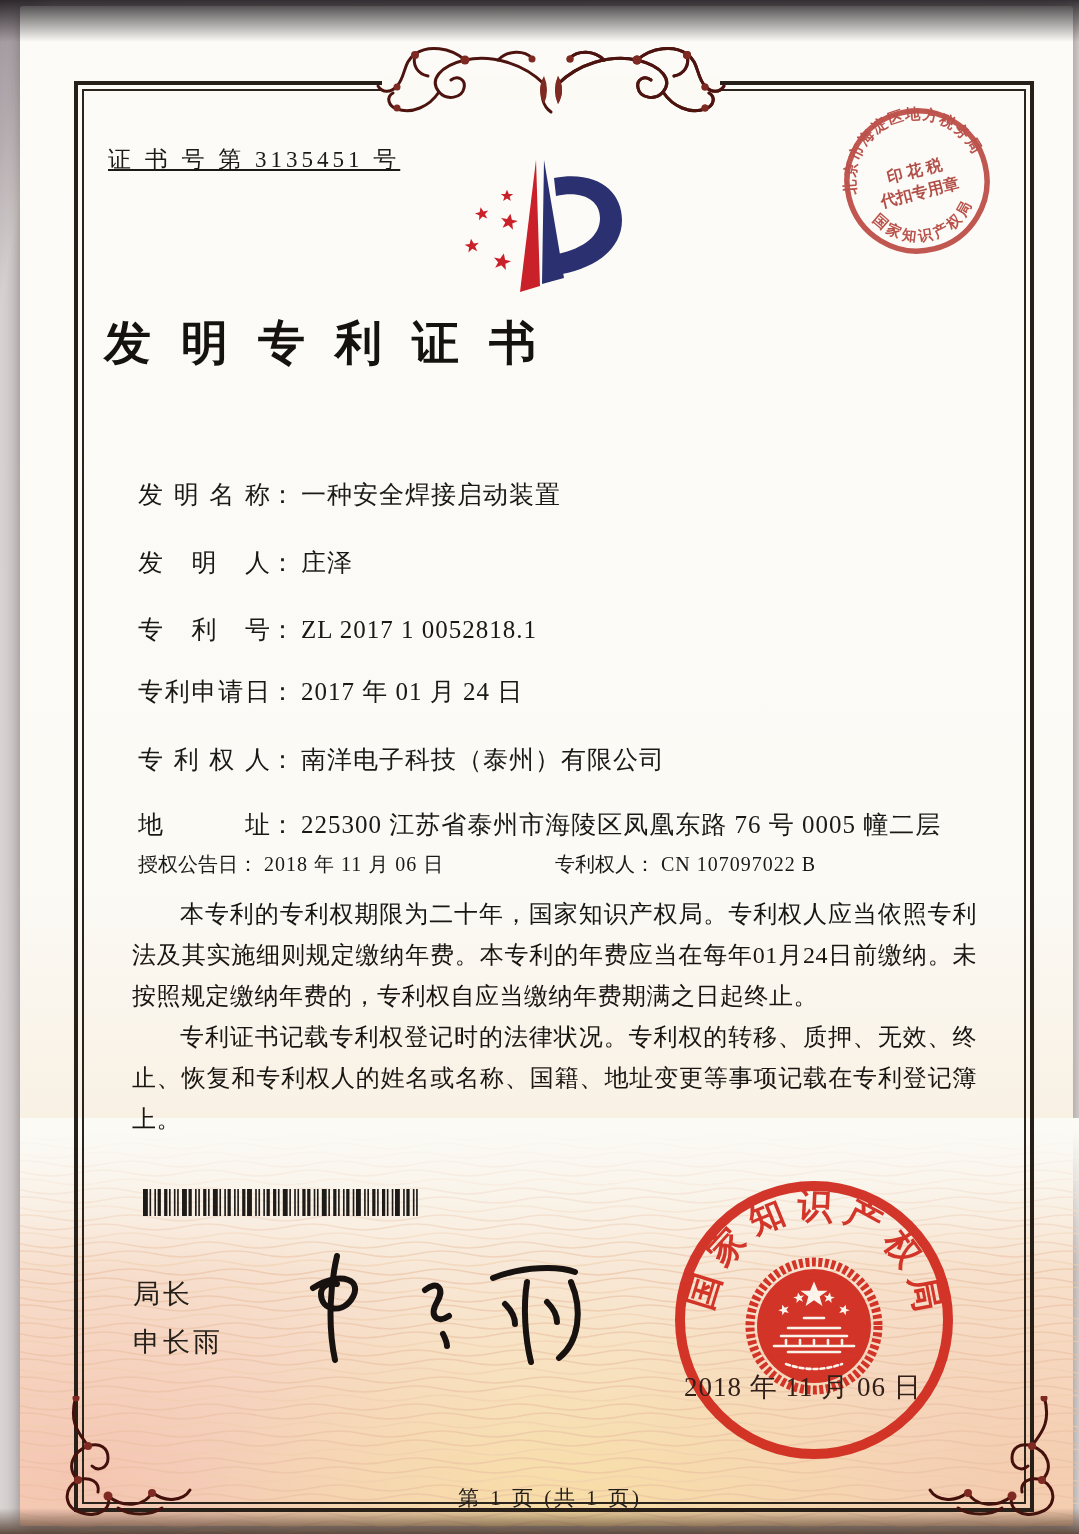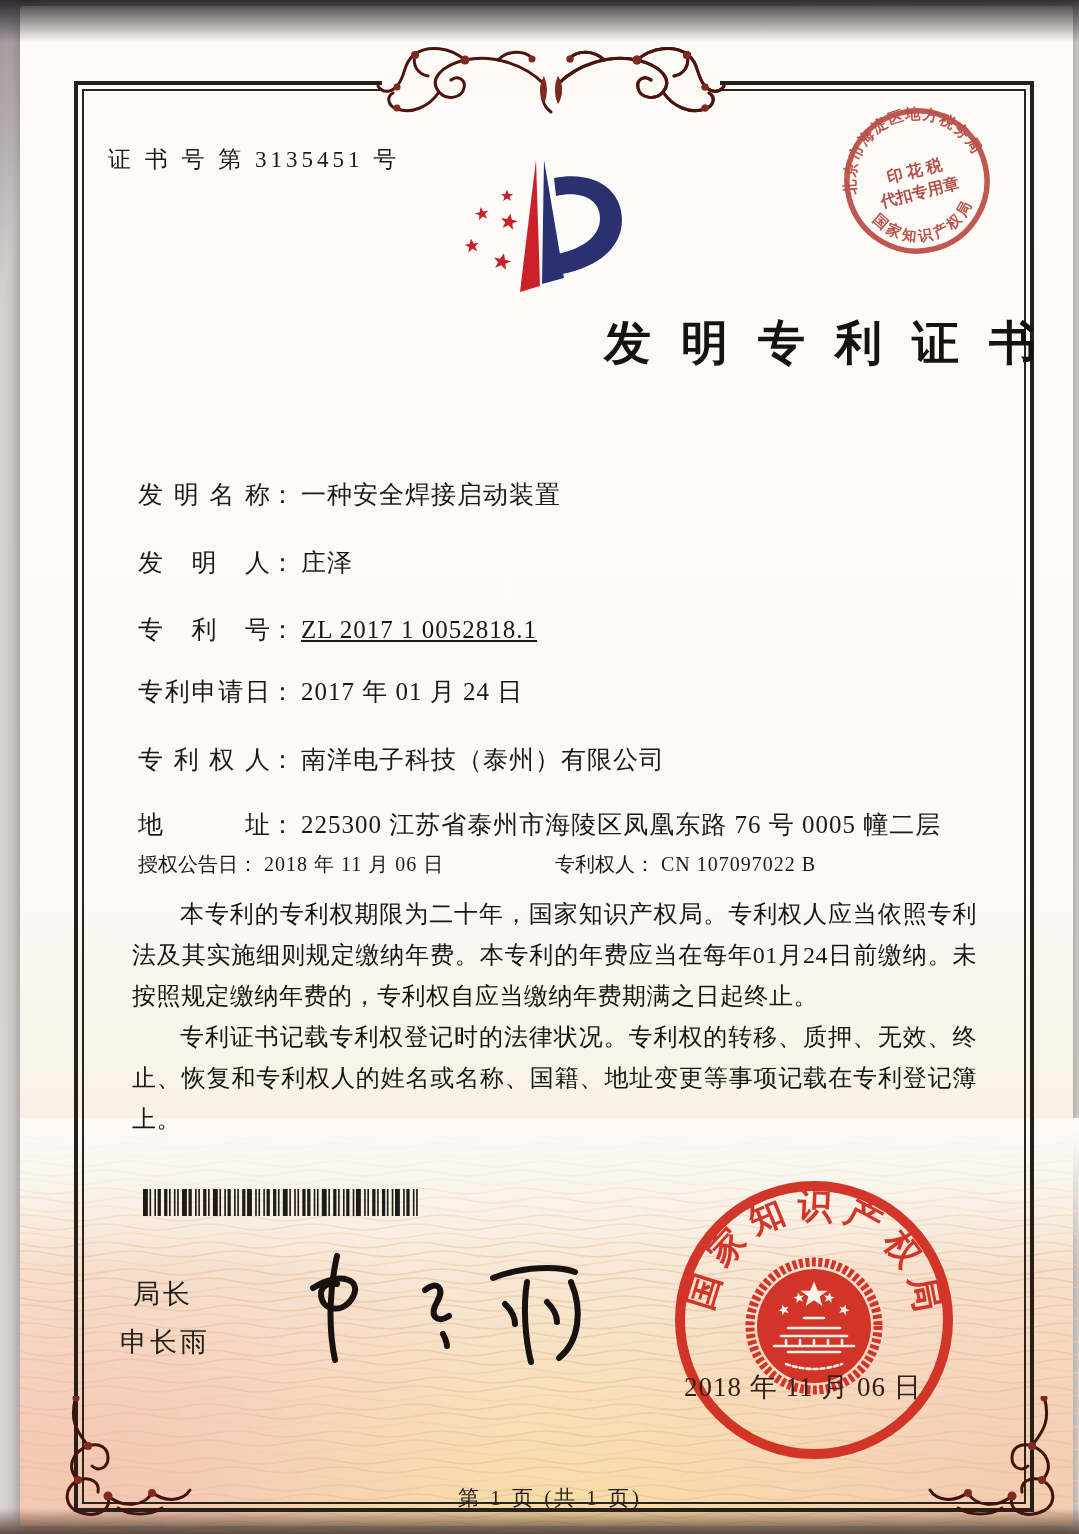--- a/index.html
+++ b/index.html
@@ -16,35 +16,35 @@
       radial-gradient(ellipse 60% 30% at 6% 97%, rgba(243,176,160,.5), transparent 70%),
       radial-gradient(ellipse 60% 30% at 96% 97%, rgba(244,186,150,.45), transparent 70%),
       linear-gradient(180deg,#fcfbf7 0%,#fbfaf5 58%,#f9f0e3 74%,#f7e3cf 88%,#f5d9c0 100%);}
   .waves{position:absolute;left:0;top:1112px;z-index:1;}
   .wavefade{position:absolute;left:0;top:1112px;width:1079px;height:150px;z-index:1;
     background:linear-gradient(180deg,#fbfaf5 8%,rgba(251,250,245,0) 100%);}
   .frame{position:absolute;left:54px;top:75px;width:952px;height:1423px;z-index:2;
     border:4px solid #262019;}
   .frame-inner{position:absolute;left:4px;top:4px;right:4px;bottom:4px;border:2px solid #2b241c;}
   .abs{position:absolute;z-index:4;}
-  .cert-no{left:88px;top:138px;font:23px "Liberation Serif",serif;color:#1c1916;letter-spacing:4px;}
-  .title{left:54px;top:306px;width:992px;text-align:right;font-family:"Liberation Serif",serif;
+  .cert-no{left:88px;top:138px;font:23px "Liberation Serif",serif;color:#1c1916;letter-spacing:4px;text-decoration:underline;}
+  .title{left:54px;top:306px;width:992px;text-align:left;font-family:"Liberation Serif",serif;
     font-size:47px;font-weight:700;color:#15120f;letter-spacing:30px;text-indent:30px;}
   .frow{left:118px;font-family:"Liberation Serif",serif;font-size:25px;color:#1b1815;white-space:nowrap;margin-top:32px;}
   .flabel{display:inline-block;width:132px;text-align:justify;text-align-last:justify;vertical-align:bottom;}
   .fcolon{display:inline-block;}
   .fvalue{margin-left:6px;letter-spacing:1px;}
   .grant{left:118px;top:845px;font-family:"Liberation Serif",serif;font-size:20px;color:#1b1815;white-space:nowrap;}
   .grant .g2{position:absolute;left:417px;top:0;}
   .paras{left:112px;top:888px;width:845px;z-index:4;}
   .paras p{margin:0;font:24px/41px "Liberation Serif",serif;color:#181512;text-align:justify;
     text-indent:2em;letter-spacing:.5px;}
   .barcode{left:123px;top:1183px;}
   .officer-title{left:113px;top:1270px;font:27px "Liberation Serif",serif;color:#242019;letter-spacing:3px;}
-  .officer-name{left:100px;top:1318px;font:27px "Liberation Serif",serif;color:#242019;letter-spacing:3px;text-align:center;}
+  .officer-name{left:113px;top:1318px;font:27px "Liberation Serif",serif;color:#242019;letter-spacing:3px;text-align:center;}
   .seal-date{left:664px;top:1363px;font:27px "Liberation Serif",serif;color:#33201a;letter-spacing:1px;z-index:4;}
   .footer{left:54px;top:1434px;width:952px;text-align:center;font:21px "Liberation Serif",serif;
     color:#241f1a;letter-spacing:3px;margin-top:44px;}
   .sig{left:255px;top:1236px;}
   .stamp{left:818px;top:96px;transform:rotate(-14deg);}
   .logo{left:430px;top:150px;}
   .dragons{left:348px;top:36px;z-index:3;}
   .corner{z-index:3;}
   svg text{font-family:"Liberation Serif",serif;}
 </style>
@@ -216,21 +216,21 @@
     </svg>
 
     <div class="abs title">发明专利证书</div>
 
     <div class="abs frow" style="top:440px;">
       <span class="flabel">发明名称</span><span class="fcolon">：</span><span class="fvalue">一种安全焊接启动装置</span>
     </div>
     <div class="abs frow" style="top:508px;">
       <span class="flabel">发明人</span><span class="fcolon">：</span><span class="fvalue">庄泽</span>
     </div>
-    <div class="abs frow" style="top:575px;text-decoration:underline;">
+    <div class="abs frow" style="top:575px;">
       <span class="flabel">专利号</span><span class="fcolon">：</span><span class="fvalue">ZL 2017 1 0052818.1</span>
     </div>
     <div class="abs frow" style="top:637px;">
       <span class="flabel">专利申请日</span><span class="fcolon">：</span><span class="fvalue">2017 年 01 月 24 日</span>
     </div>
     <div class="abs frow" style="top:705px;">
       <span class="flabel">专利权人</span><span class="fcolon">：</span><span class="fvalue">南洋电子科技（泰州）有限公司</span>
     </div>
     <div class="abs frow" style="top:770px;">
       <span class="flabel">地址</span><span class="fcolon">：</span><span class="fvalue">225300 江苏省泰州市海陵区凤凰东路 76 号 0005 幢二层</span>

